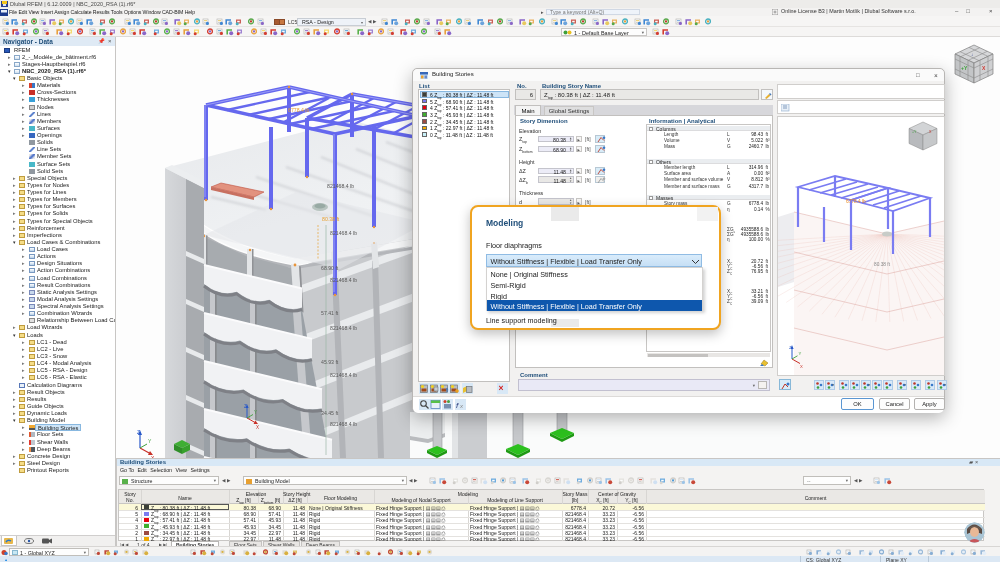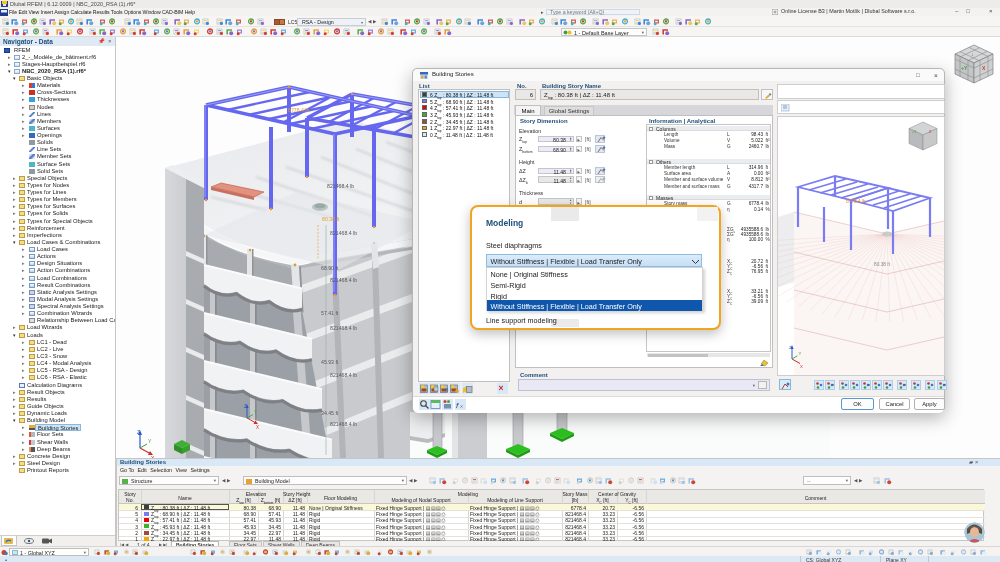--- a/index.html
+++ b/index.html
@@ -2007,21 +2007,21 @@
   <div class="abs" style="left:428px;top:329px;width:33px;height:12px;background:#fdfdfd;border:1px solid #5a96d2;border-radius:2px;font-size:5.8px;color:#222;text-align:center;padding-top:2px">OK</div>
   <div class="abs" style="left:466px;top:329px;width:31px;height:12px;background:#fdfdfd;border:1px solid #b4b2b0;border-radius:2px;font-size:5.8px;color:#222;text-align:center;padding-top:2px">Cancel</div>
   <div class="abs" style="left:501px;top:329px;width:31px;height:12px;background:#fdfdfd;border:1px solid #b4b2b0;border-radius:2px;font-size:5.8px;color:#222;text-align:center;padding-top:2px">Apply</div>
 </div>
 
 <div id="callout" class="abs">
   <div class="abs" style="left:79px;top:0;width:28px;height:14px;background:#eaeaea"></div>
   <div class="abs" style="left:225px;top:0;width:21px;height:14px;background:#f2f2f2"></div>
   <div class="abs" style="left:79px;top:112px;width:28px;height:8px;background:#eaeaea"></div>
   <span class="abs tx" style="left:14px;top:10.5px;font-size:8.5px;font-weight:bold;color:#1f4e79">Modeling</span>
-  <span class="abs tx" style="left:14px;top:33.5px;font-size:7.2px;color:#1a1a1a">Steel diaphragms</span>
+  <span class="abs tx" style="left:14px;top:33.5px;font-size:7.2px;color:#1a1a1a">Floor diaphragms</span>
   <div class="abs" style="left:13.5px;top:47px;width:216px;height:12.5px;background:linear-gradient(#d9ecfb,#c6dff5);border:1px solid #90bce4">
     <span class="abs tx" style="left:4px;top:2.2px;font-size:7.2px;color:#1a1a1a">Without Stiffness | Flexible | Load Transfer Only</span>
     <svg class="abs" style="left:204px;top:4px" width="9" height="6">
         <path d="M1,1 L4.5,4.5 L8,1" stroke="#333" stroke-width="1" fill="none"></path>
       </svg>
   </div>
   <div class="abs" style="left:13.5px;top:59.5px;width:217px;height:44px;background:#fff;border:1px solid #d4d2d0;box-shadow:2px 2px 3px rgba(0,0,0,0.18)">
     <span class="abs tx" style="left:4px;top:2px;font-size:7.2px;color:#1a1a1a">None | Original Stiffness</span>
     <span class="abs tx" style="left:4px;top:13px;font-size:7.2px;color:#1a1a1a">Semi-Rigid</span>
     <span class="abs tx" style="left:4px;top:24px;font-size:7.2px;color:#1a1a1a">Rigid</span>

